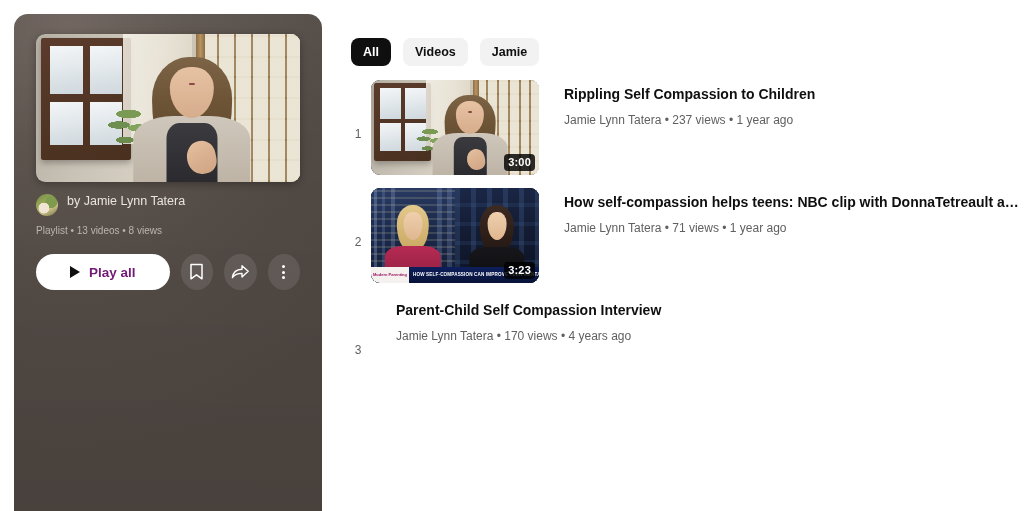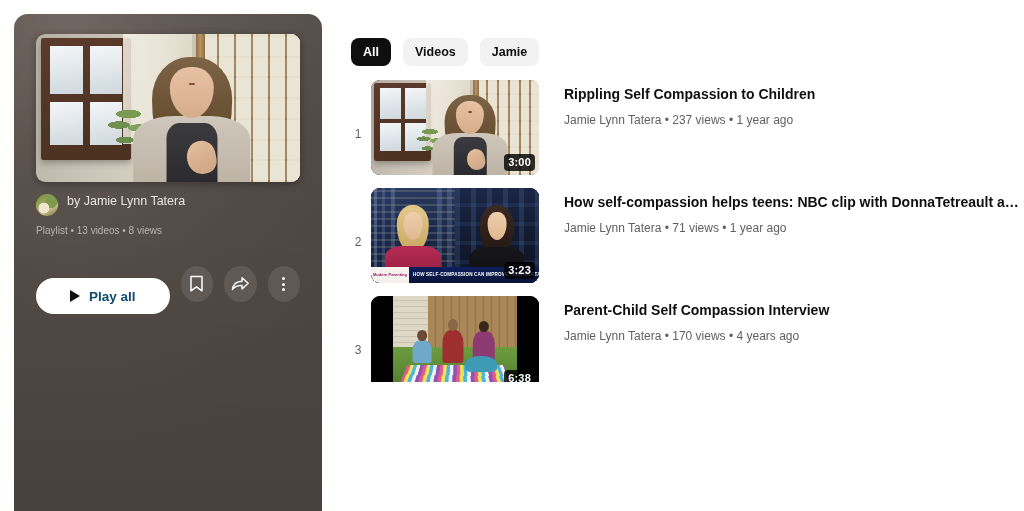--- a/index.html
+++ b/index.html
@@ -191,27 +191,26 @@
   .play-all-btn {
     display: flex;
     align-items: center;
     justify-content: center;
     gap: 9px;
     width: 148px;
     height: 36px;
     border: none;
     border-radius: 18px;
     background: #ffffff;
-    color: #0c4a6e;
+    color: #701a75;
     font-family: inherit;
     font-size: 13.5px;
     font-weight: bold;
     cursor: pointer;
     padding: 0;
-    margin-top: 24px;
   }
   .play-all-btn .tri {
     width: 0; height: 0;
     border-left: 10px solid #0f0f0f;
     border-top: 6.5px solid transparent;
     border-bottom: 6.5px solid transparent;
   }
   .icon-btn {
     width: 36px; height: 36px;
     border-radius: 50%;
@@ -664,44 +663,20 @@
           <span class="duration">3:23</span>
         </div>
         <div class="row-text">
           <p class="video-title">How self-compassion helps teens: NBC clip with DonnaTetreault and KarenBluth</p>
           <div class="video-meta">Jamie Lynn Tatera • 71 views • 1 year ago</div>
         </div>
       </div>
 
       <div class="video-row">
         <div class="row-index">3</div>
-        <div class="thumb">
-          <div class="scene-yard">
-            <div class="yd-inner">
-              <div class="yd-siding"></div>
-              <div class="yd-fence"></div>
-              <div class="yd-grass"></div>
-              <div class="yd-blanket"></div>
-              <div class="yd-kid yd-k1">
-                <div class="yd-k-body"></div>
-                <div class="yd-k-head"></div>
-              </div>
-              <div class="yd-kid yd-k2">
-                <div class="yd-k-body"></div>
-                <div class="yd-k-head"></div>
-              </div>
-              <div class="yd-kid yd-k3">
-                <div class="yd-k-body"></div>
-                <div class="yd-k-head"></div>
-              </div>
-              <div class="yd-skirt"></div>
-            </div>
-          </div>
-          <span class="duration">6:38</span>
-        </div>
         <div class="row-text">
           <p class="video-title">Parent-Child Self Compassion Interview</p>
           <div class="video-meta">Jamie Lynn Tatera • 170 views • 4 years ago</div>
         </div>
       </div>
 
       <div class="video-row">
         <div class="row-index">4</div>
         <div class="thumb">
           <div class="scene-door">

